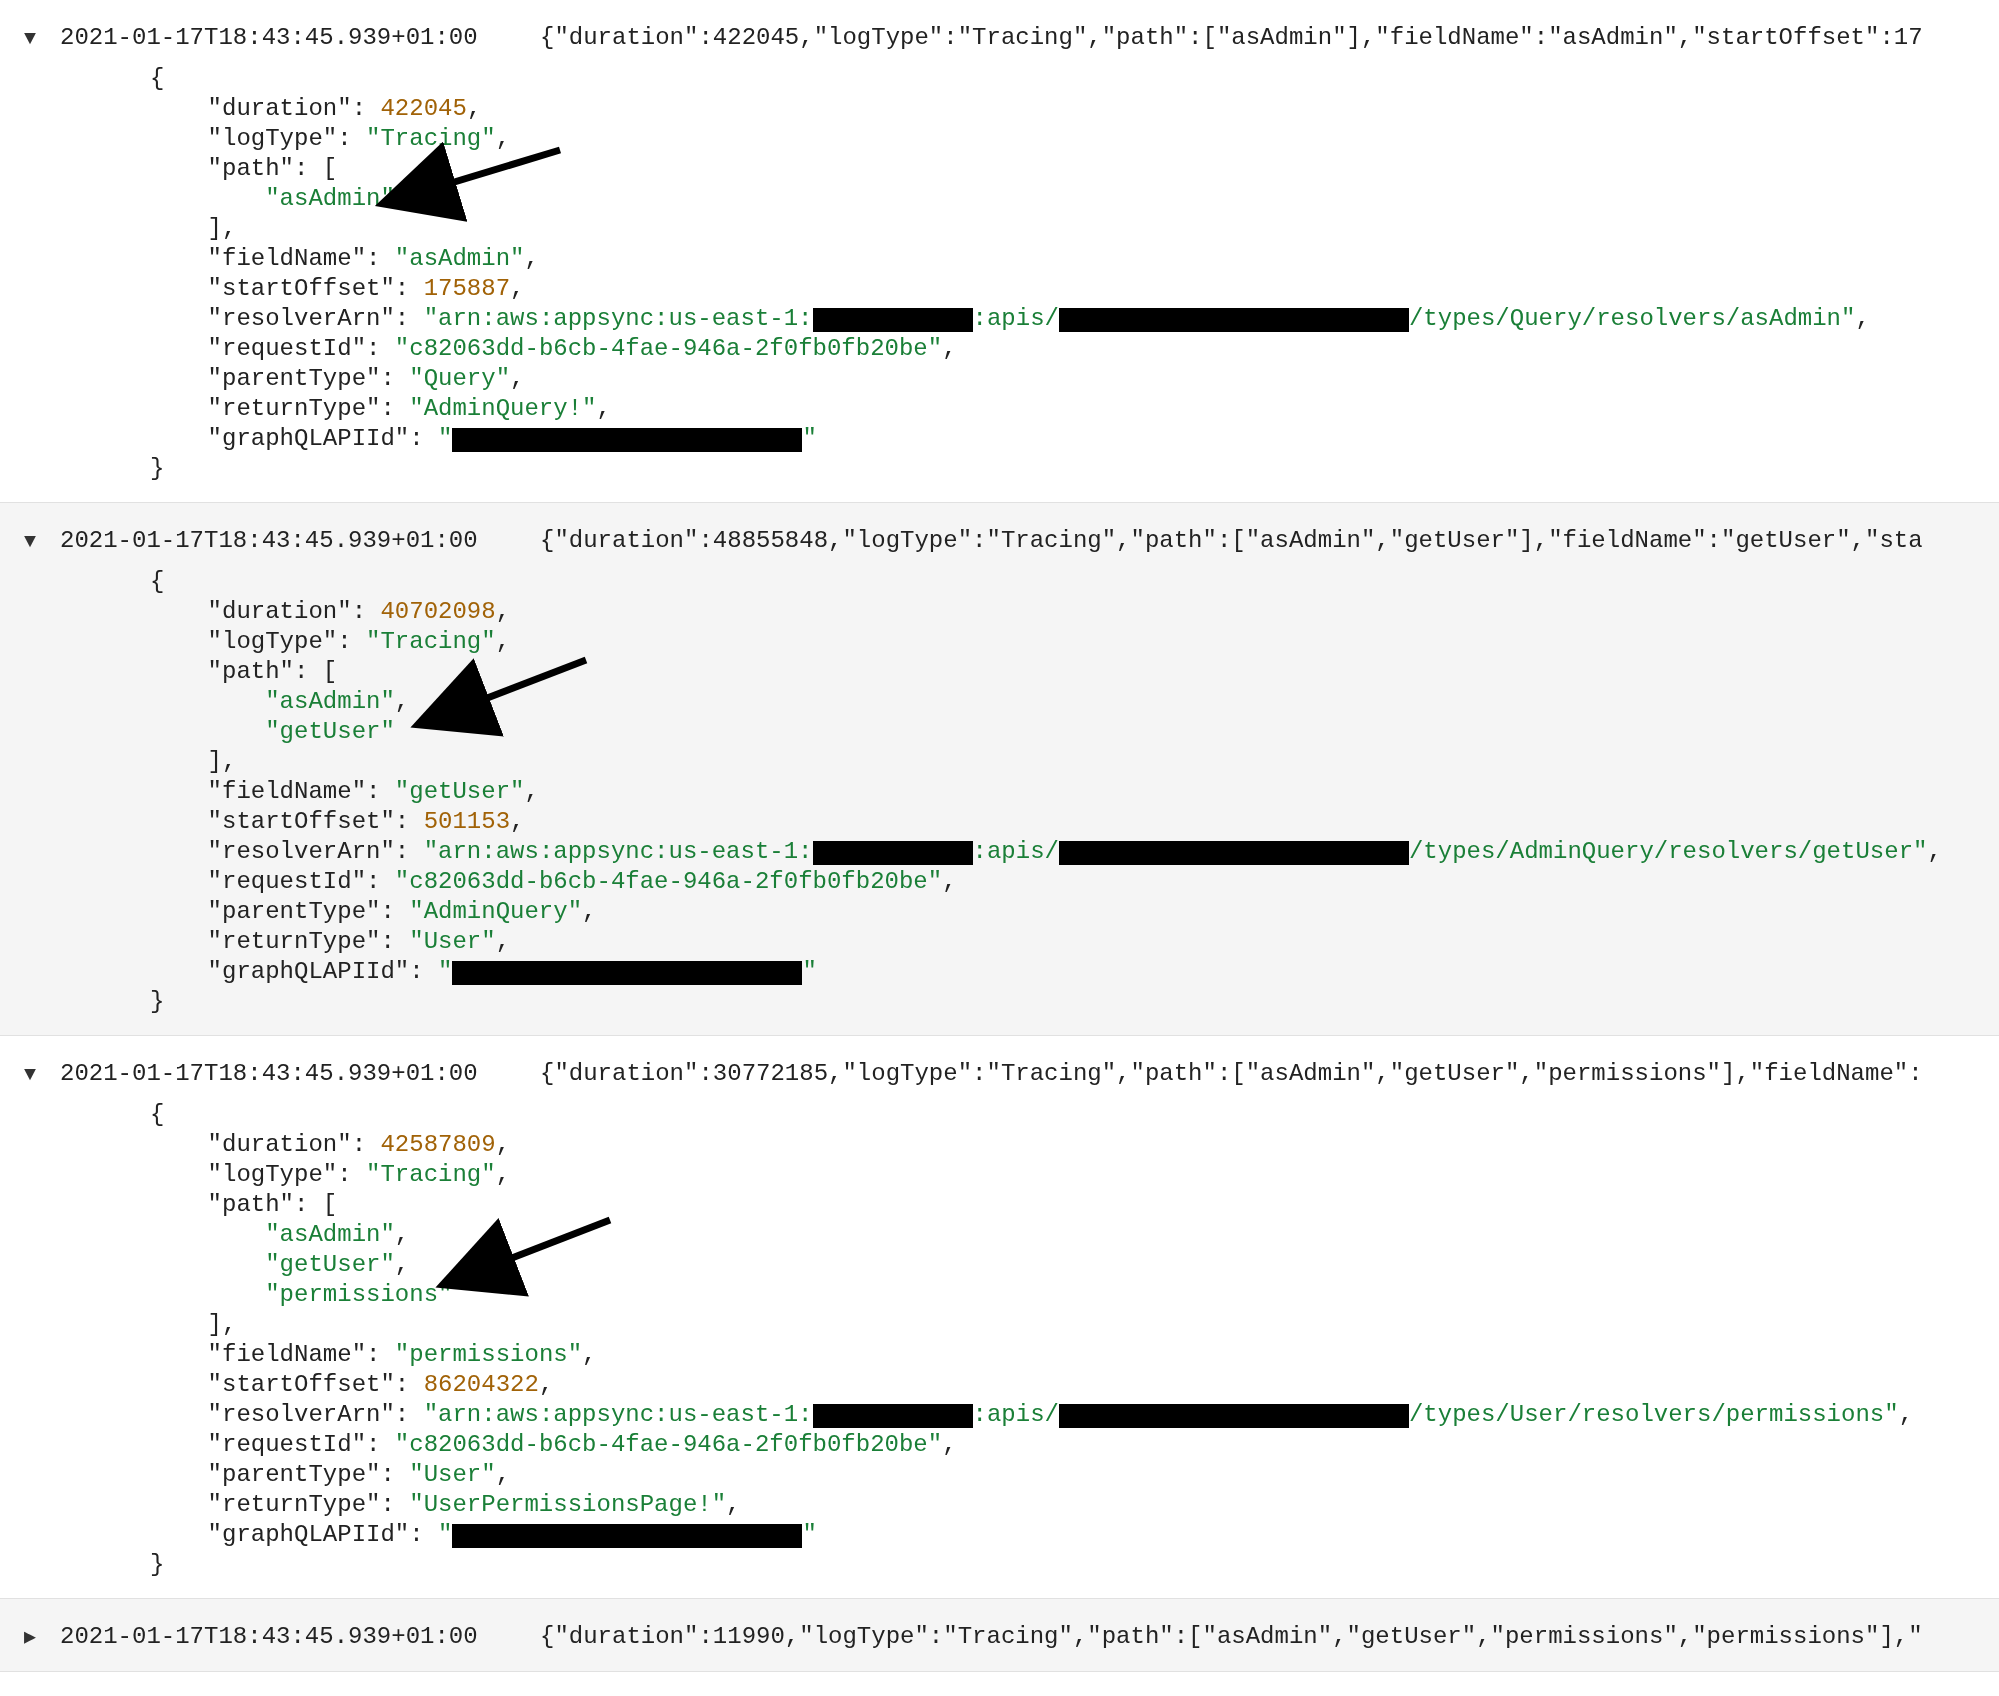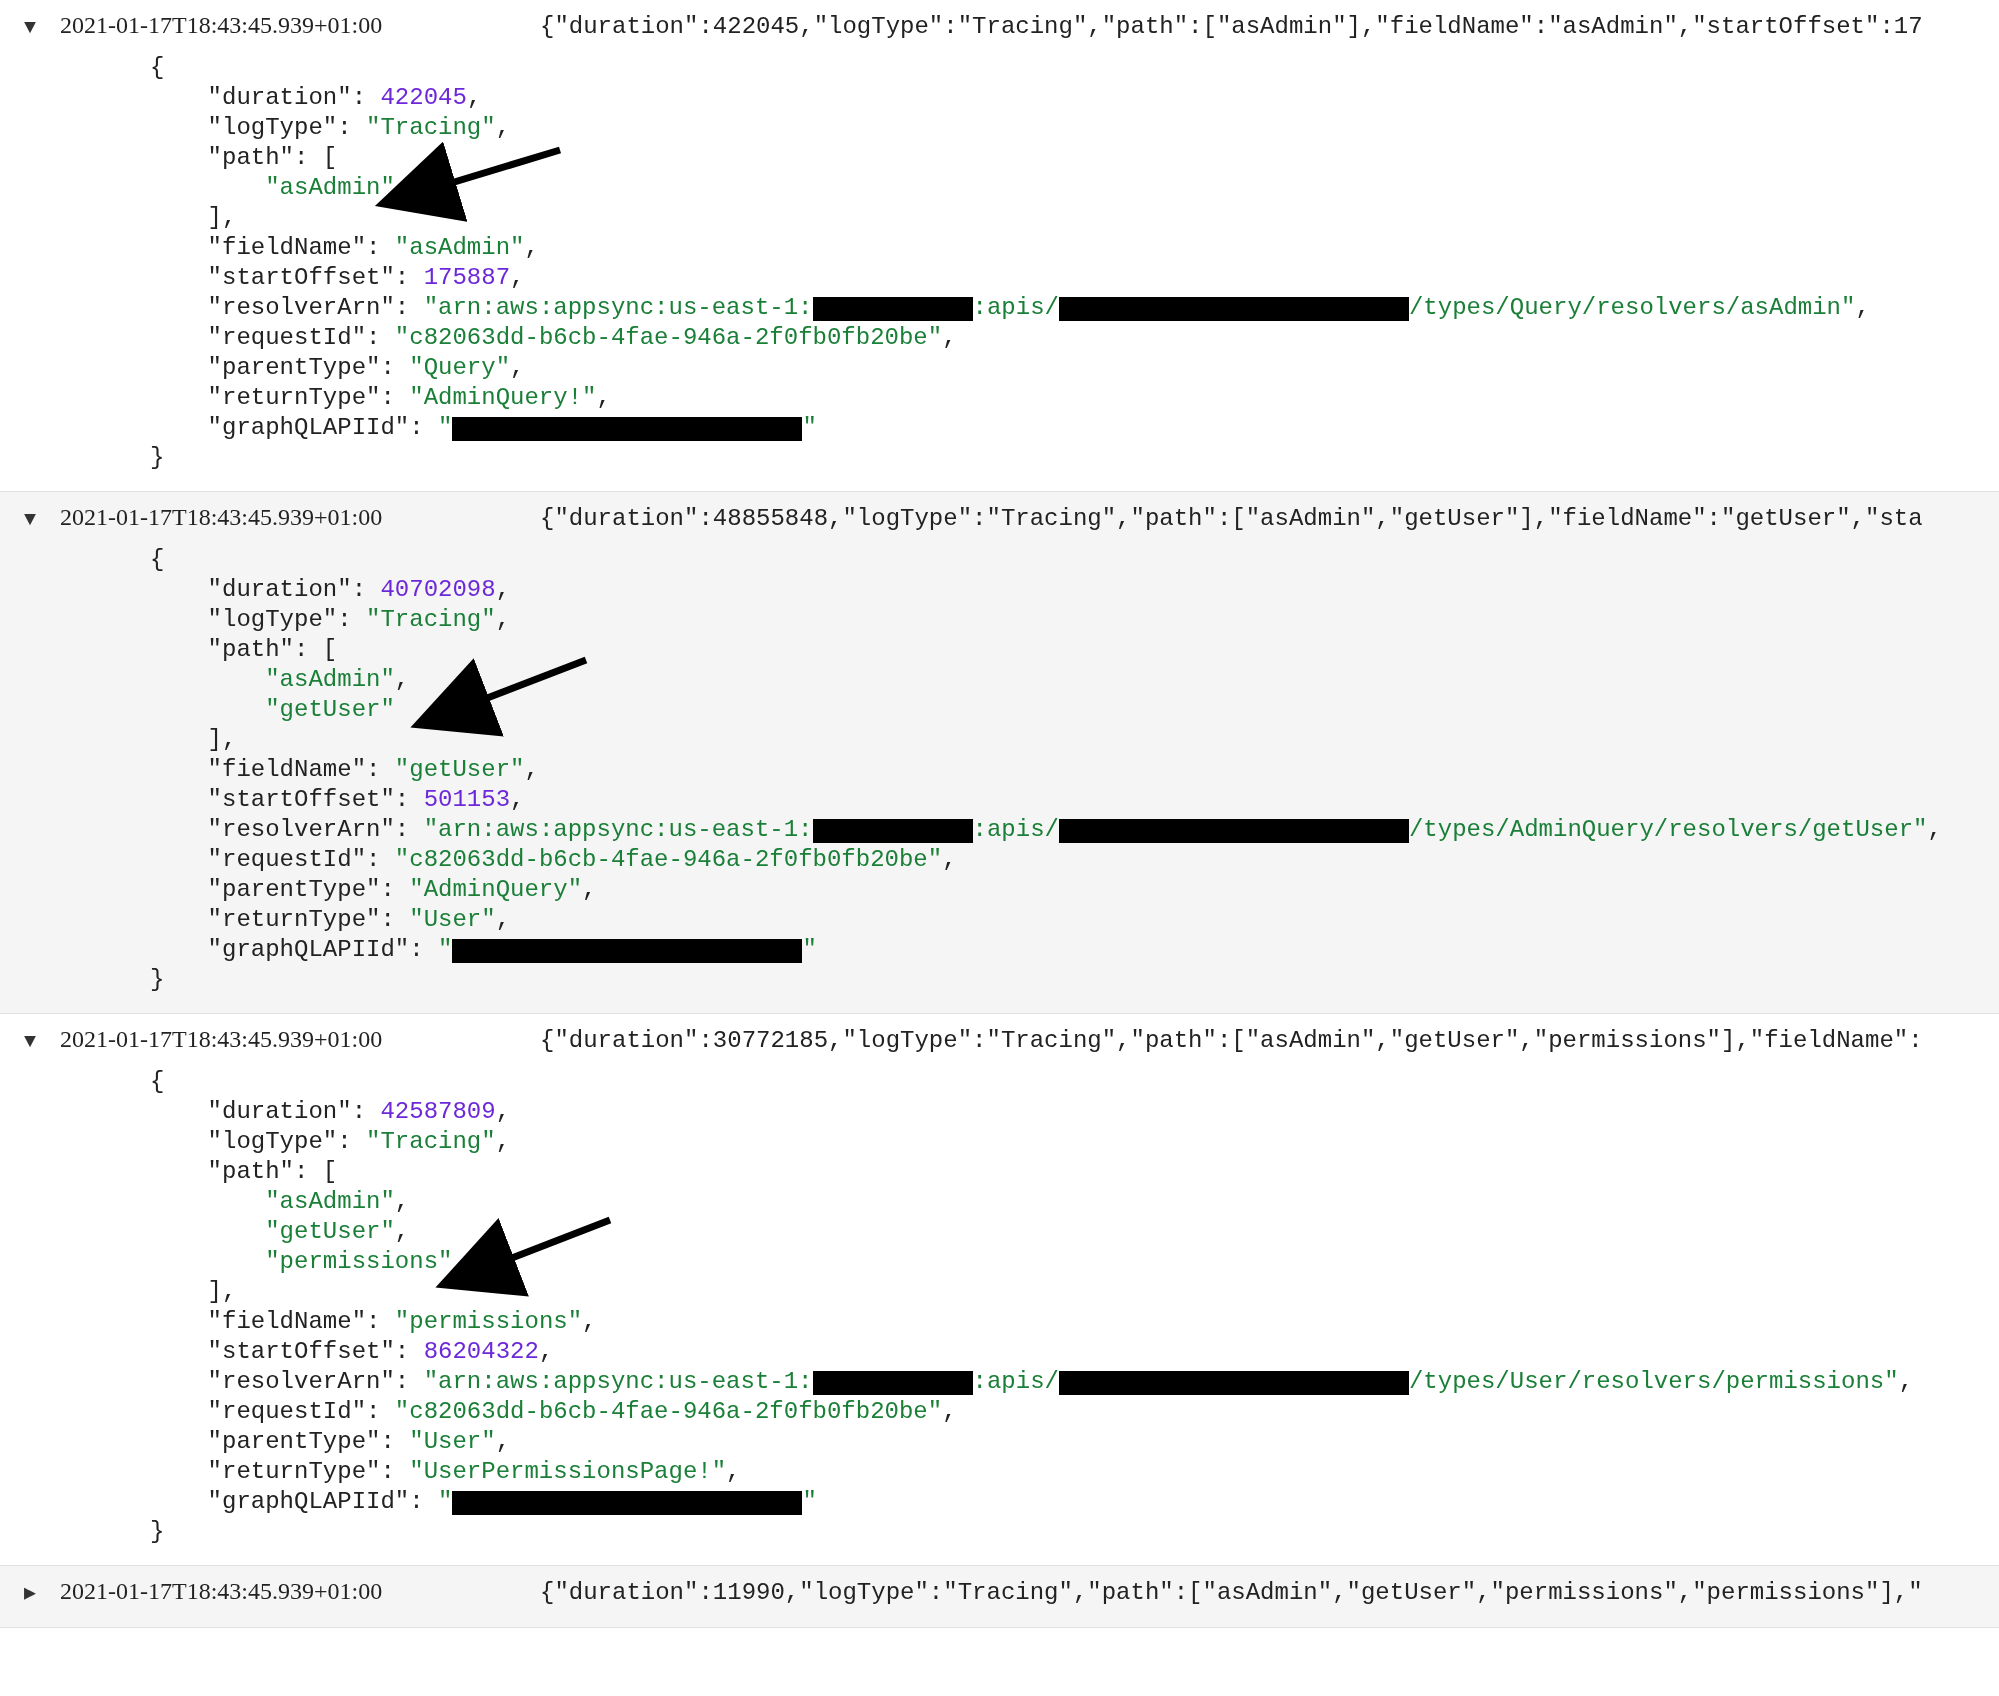--- a/index.html
+++ b/index.html
@@ -27,39 +27,40 @@
     text-align: center;
     font-size: 20px;
     color: #333;
     user-select: none;
     flex: 0 0 60px;
     line-height: 30px;
   }
   .ts {
     width: 480px;
     flex: 0 0 480px;
-    font-family: Liberation Serif, serif;
+    font-family: Liberation Mono, monospace;
+    margin-top: 12px;
   }
   .summary {
     flex: 1 1 auto;
     overflow: hidden;
     font-family: inherit;
     white-space: pre;
   }
   .body {
     padding-left: 150px;
     padding-top: 10px;
     font-family: inherit;
     line-height: 30px;
     position: relative;
   }
   .line { white-space: pre; }
   .k { color: #222; }      
   .s { color: #1a7f37; }   
-  .n { color: #6d28d9; }   
+  .n { color: #a16207; }   
   .p { color: #222; }      
   .redact {
     display: inline-block;
     background: #000;
     vertical-align: text-bottom;
     height: 24px;
   }
 </style>
 </head>
 <body>

